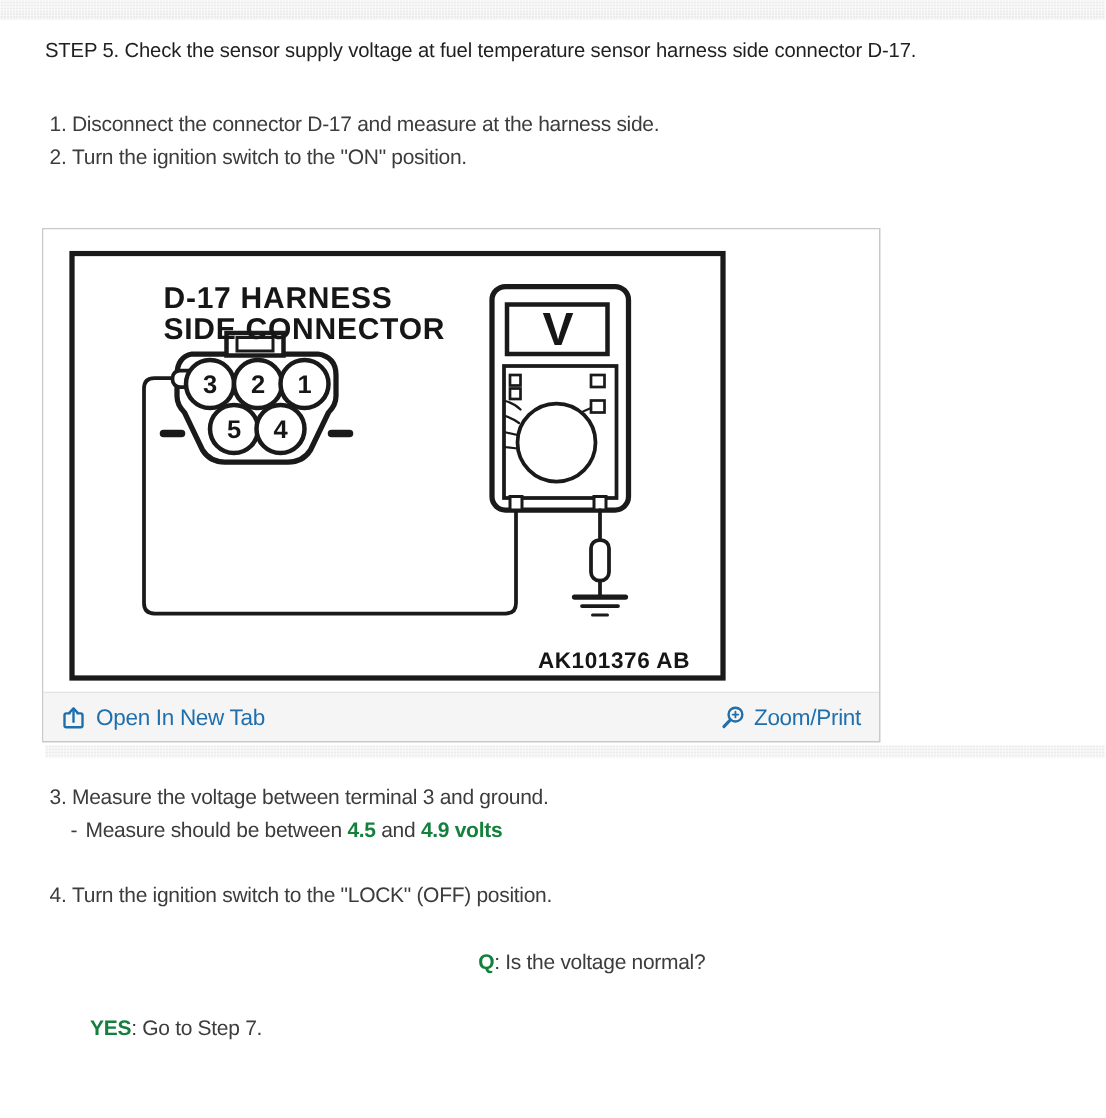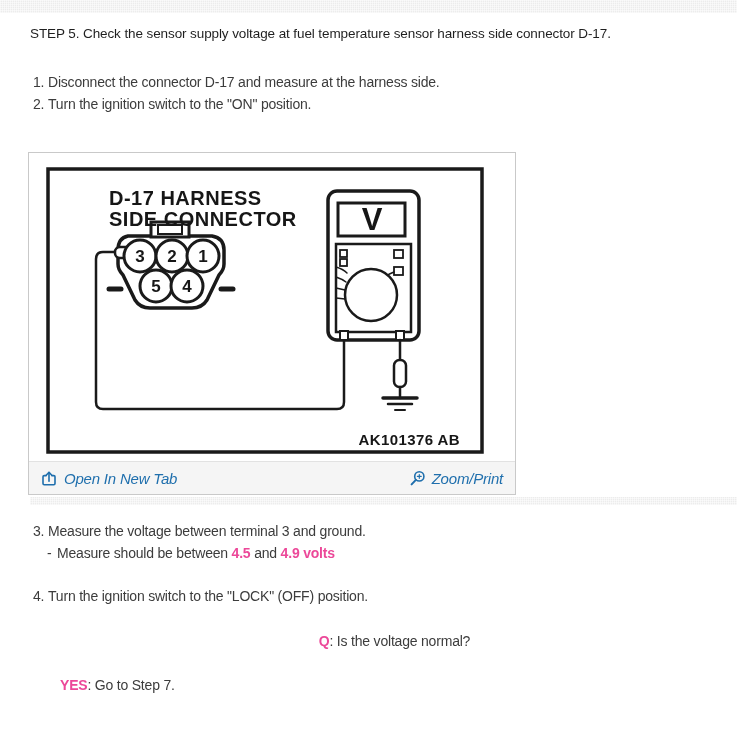--- a/index.html
+++ b/index.html
@@ -14,35 +14,35 @@
       repeating-linear-gradient(0deg, rgba(255,255,255,.45) 0 1px, transparent 1px 2px);
   }
   .top-band { height:13px; width:737px; }
   .page-title {
     margin:12px 14px 0 30px; font-size:13.5px; font-weight:normal; color:#1f1f1f;
     letter-spacing:-0.1px; line-height:18px;
   }
   .intro-steps { margin:28px 0 0 33px; font-size:14px; line-height:22px; letter-spacing:-0.2px; }
   .step-row { display:flex; }
   .step-num { width:15px; flex:none; }
-  b { font-weight:bold; color:#ec4899; }
+  b { font-weight:bold; color:#15803d; }
 
   .figure-widget {
-    margin:37px 0 0 28px; width:488px; box-sizing:border-box;
+    margin:37px 0 0 28px; width:559px; box-sizing:border-box;
     border:1px solid #c9c9c9; background:#fff;
   }
   .figure-area { height:308px; position:relative; background:#fff; }
   .figure-area svg.diagram { position:absolute; left:17px; top:14px; }
   .figure-toolbar {
     height:32px; background:#f5f5f5; border-top:1px solid #e2e2e2;
     display:flex; align-items:center; justify-content:space-between; padding:0 12px;
   }
   .tool-link {
     display:flex; align-items:center; gap:6px; color:#1f6fad; font-size:15px;
-    letter-spacing:-0.2px; text-decoration:none; cursor:pointer;font-style:italic;
+    letter-spacing:-0.2px; text-decoration:none; cursor:pointer;
   }
   .shadow-band { margin:2px 0 0 30px; height:8px; width:707px; }
 
   .after-figure { margin-left:33px; font-size:14px; line-height:22px; letter-spacing:-0.2px; }
   .step3-block { margin-top:15px; }
   .note-row { display:flex; padding-left:14px; }
   .note-dash { width:10px; flex:none; }
   .step4-row { margin-top:21px; }
   .q-row { margin-top:23px; padding-left:19px;text-align:center; }
   .yes-row { margin-top:22px; padding-left:27px; }

